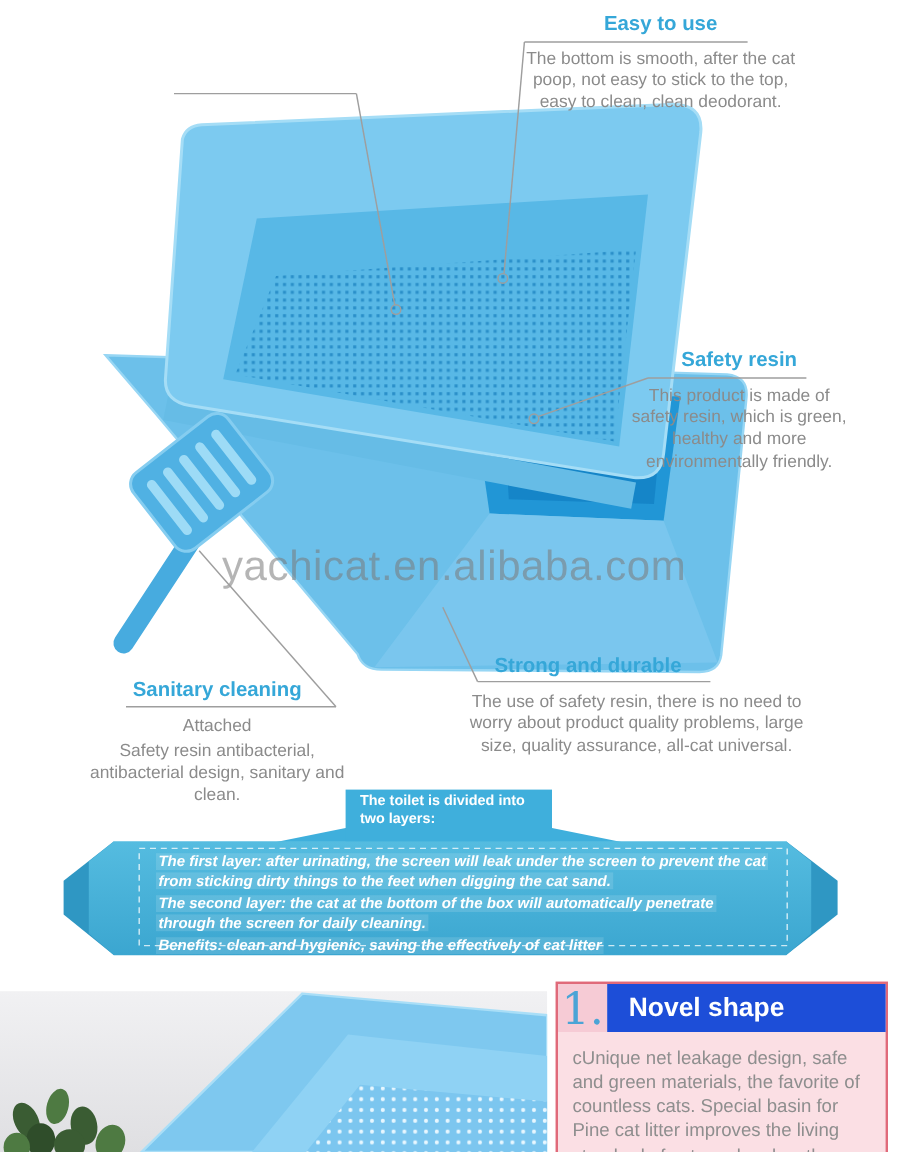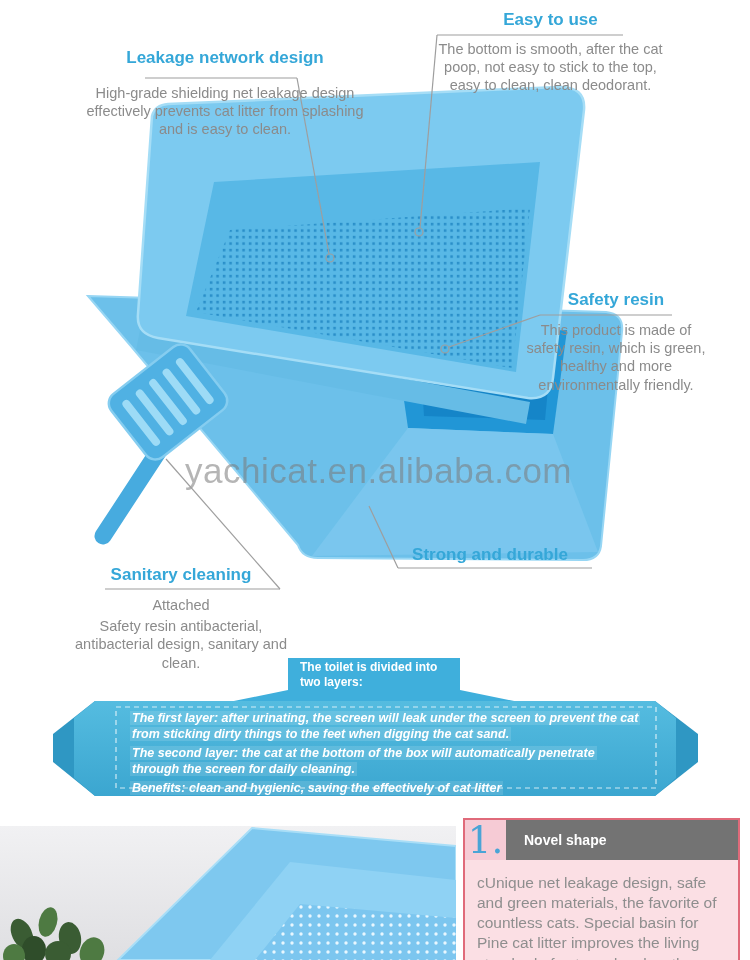--- a/index.html
+++ b/index.html
@@ -45,21 +45,21 @@
     position:absolute; left:463px; top:818px; width:277px; height:170px;
     background:#fbdfe4; border:2px solid #e06a7a; box-sizing:border-box;
   }
   .fp-header { display:flex; height:40px; }
   .fp-num {
     width:41px; background:#f6cbd5; color:#4aa4d6;
     font-family:"DejaVu Serif", serif; font-size:37px; line-height:42px;
     text-align:center;
   }
   .fp-title {
-    flex:1; background:#737373; color:#fff; font-size:14px; font-weight:bold;
+    flex:1; background:#1d4ed8; color:#fff; font-size:22px; font-weight:bold;
     line-height:40px; padding-left:18px;
   }
   .fp-desc { padding:13px 12px 0 12px; color:#8e8e8e; font-size:15.5px; line-height:1.3; }
 
   
   #bottom-photo { left:0; top:822px; }
   #product-photo { left:0; top:0; }
 </style>
 </head>
 <body>
@@ -116,42 +116,39 @@
       <line x1="540" y1="315" x2="672" y2="315"></line>
       <line x1="540" y1="315" x2="449" y2="347"></line>
       <circle cx="445" cy="349" r="4"></circle>
       <line x1="105" y1="589" x2="280" y2="589"></line>
       <line x1="280" y1="589" x2="166" y2="459"></line>
       <line x1="398" y1="568" x2="592" y2="568"></line>
       <line x1="398" y1="568" x2="369" y2="506"></line>
     </g>
   </svg>
 
-  <div id="co-leakage" class="callout">
-    <div class="co-title">Leakage network design</div>
-    <div class="co-desc">High-grade shielding net leakage design effectively prevents cat litter from splashing and is easy to clean.</div>
-  </div>
 
   <div id="co-easy" class="callout">
     <div class="co-title">Easy to use</div>
     <div class="co-desc">The bottom is smooth, after the cat poop, not easy to stick to the top, easy to clean, clean deodorant.</div>
   </div>
 
   <div id="co-safety" class="callout">
     <div class="co-title">Safety resin</div>
     <div class="co-desc">This product is made of safety resin, which is green, healthy and more environmentally friendly.</div>
   </div>
 
   <div id="co-sanitary" class="callout">
     <div class="co-title">Sanitary cleaning</div>
     <div class="co-desc">Attached</div>
     <div class="co-desc co-desc2">Safety resin antibacterial, antibacterial design, sanitary and clean.</div>
   </div>
 
   <div id="co-strong-title" class="callout co-title">Strong and durable</div>
+  <div id="co-strong-desc" class="callout co-desc">The use of safety resin, there is no need to worry about product quality problems, large size, quality assurance, all-cat universal.</div>
 
   <svg id="banner-svg" class="abs" width="750" height="160" viewBox="0 0 750 160">
     <defs>
       <linearGradient id="gradBanner" x1="0" y1="0" x2="0" y2="1">
         <stop offset="0" stop-color="#55bce0"></stop>
         <stop offset="1" stop-color="#3ba6d0"></stop>
       </linearGradient>
     </defs>
     <polygon points="288,40 460,40 524,53 224,53" fill="#3fafdc"></polygon>
     <polygon points="95,51 53,84 53,112 95,146" fill="#2f97c3"></polygon>

